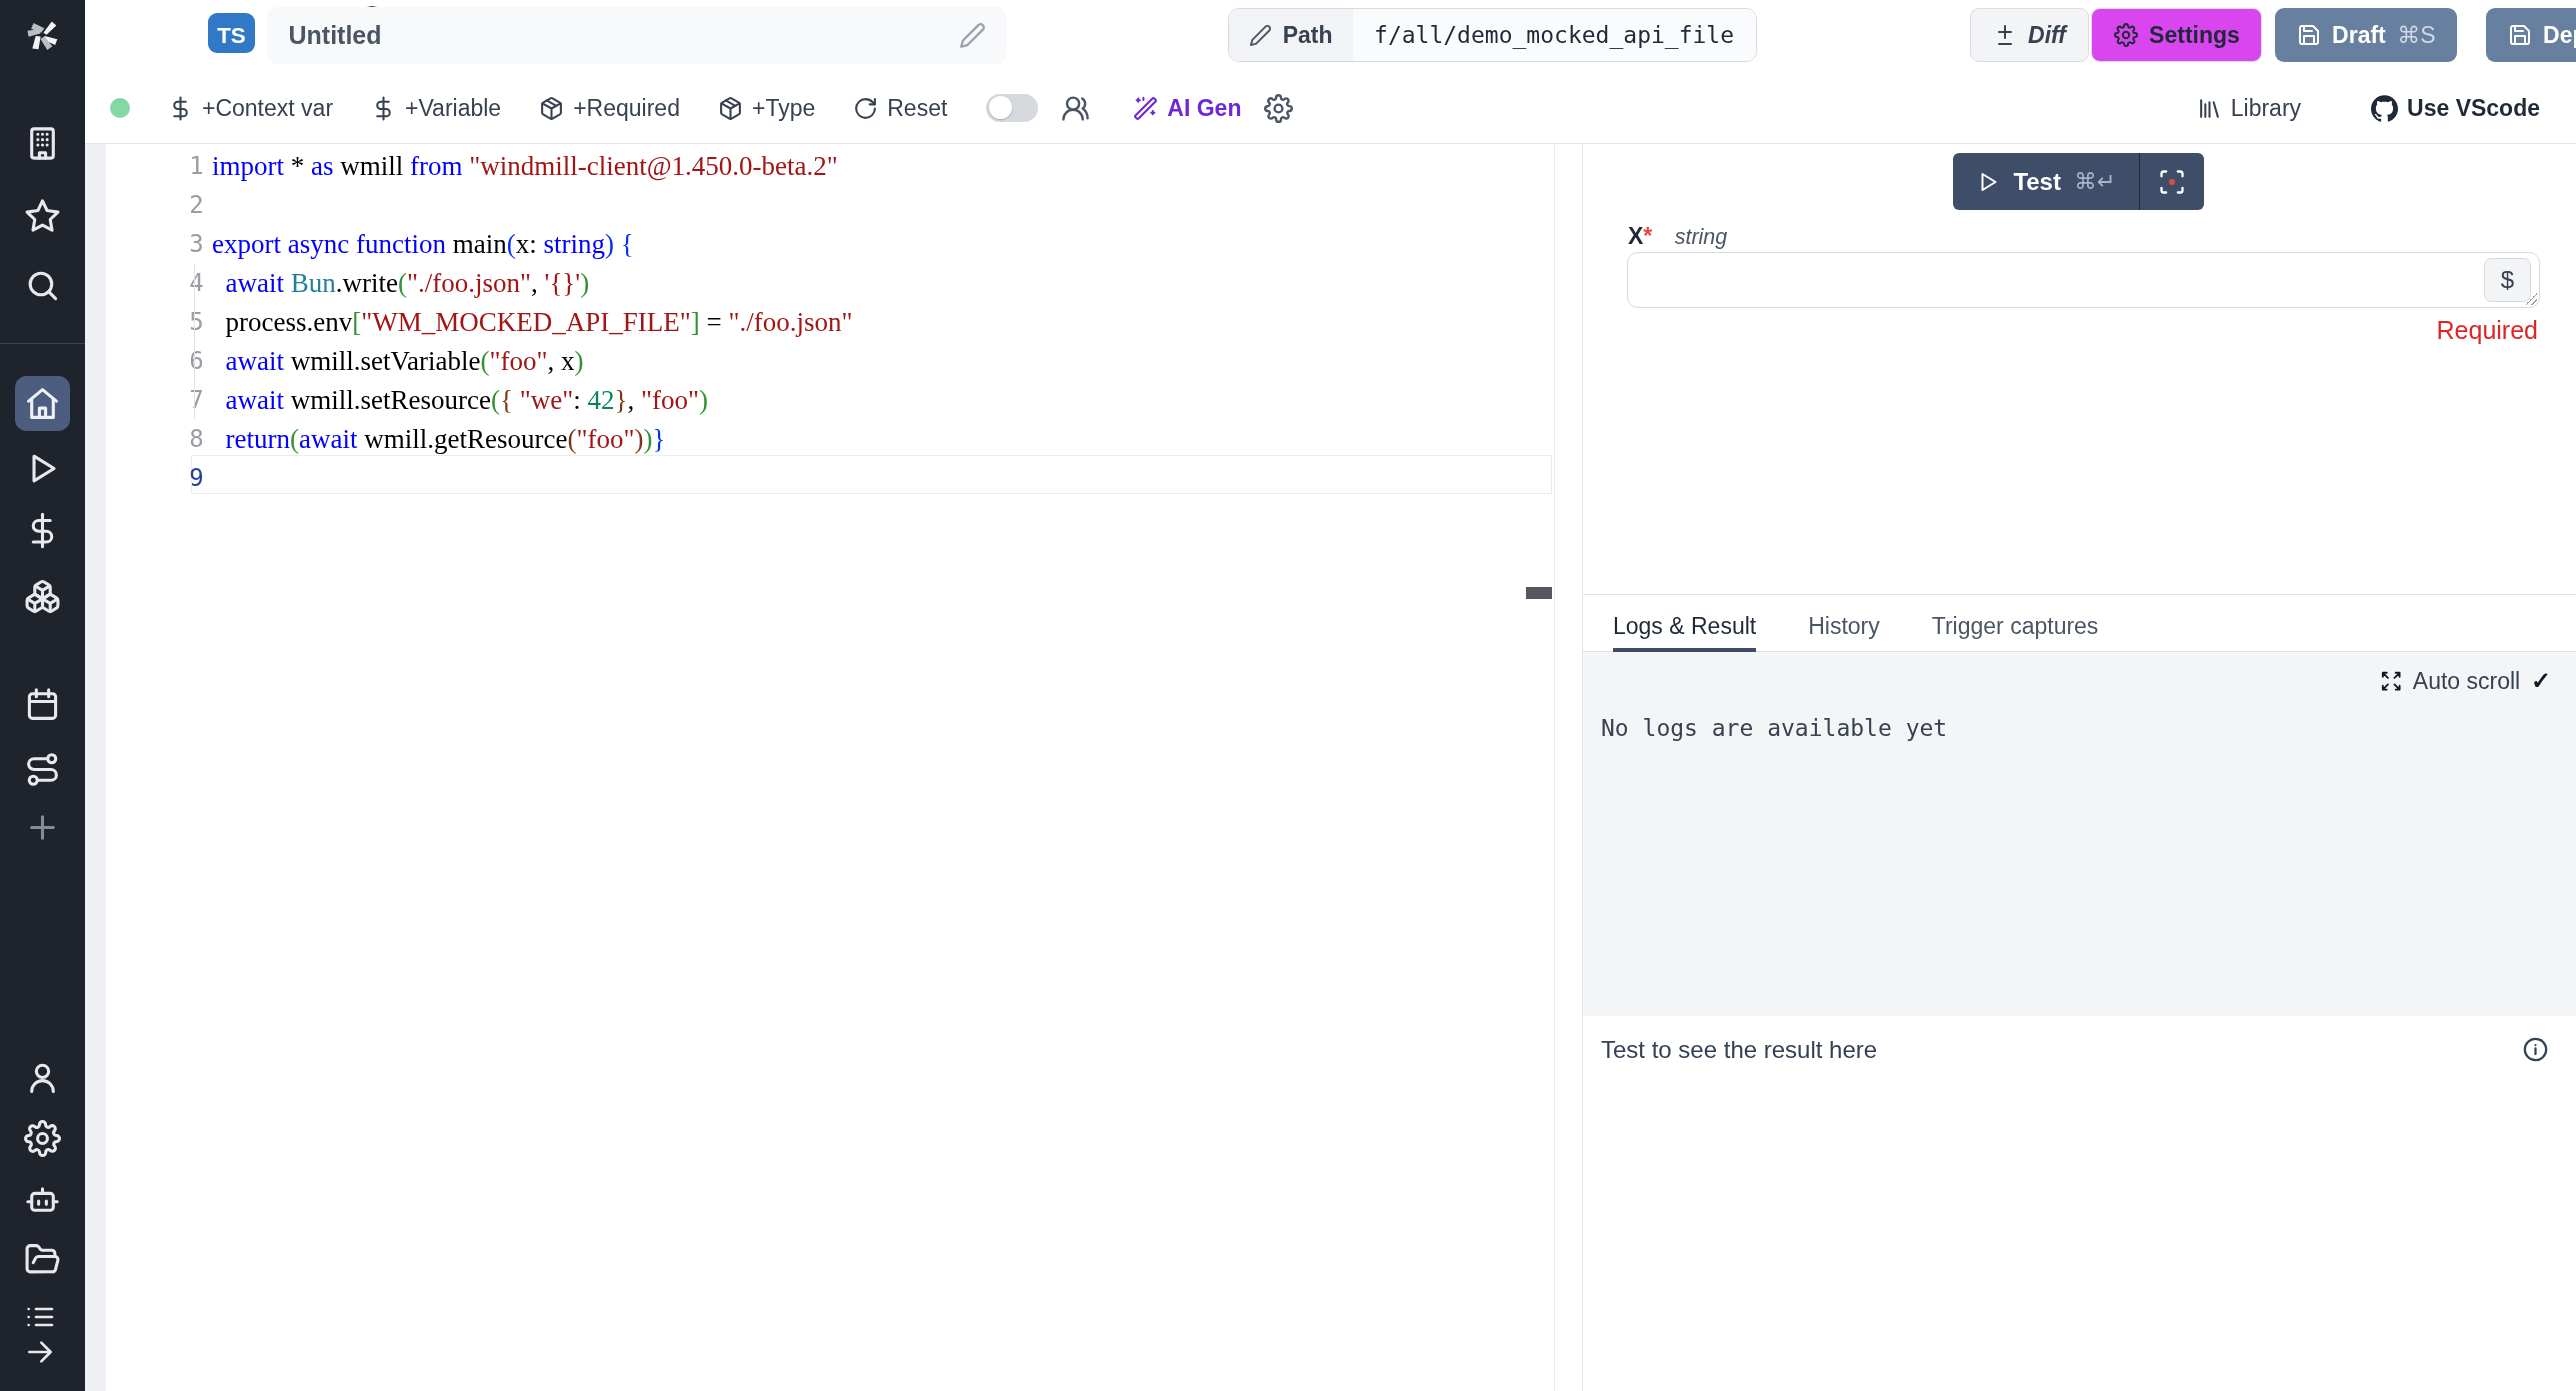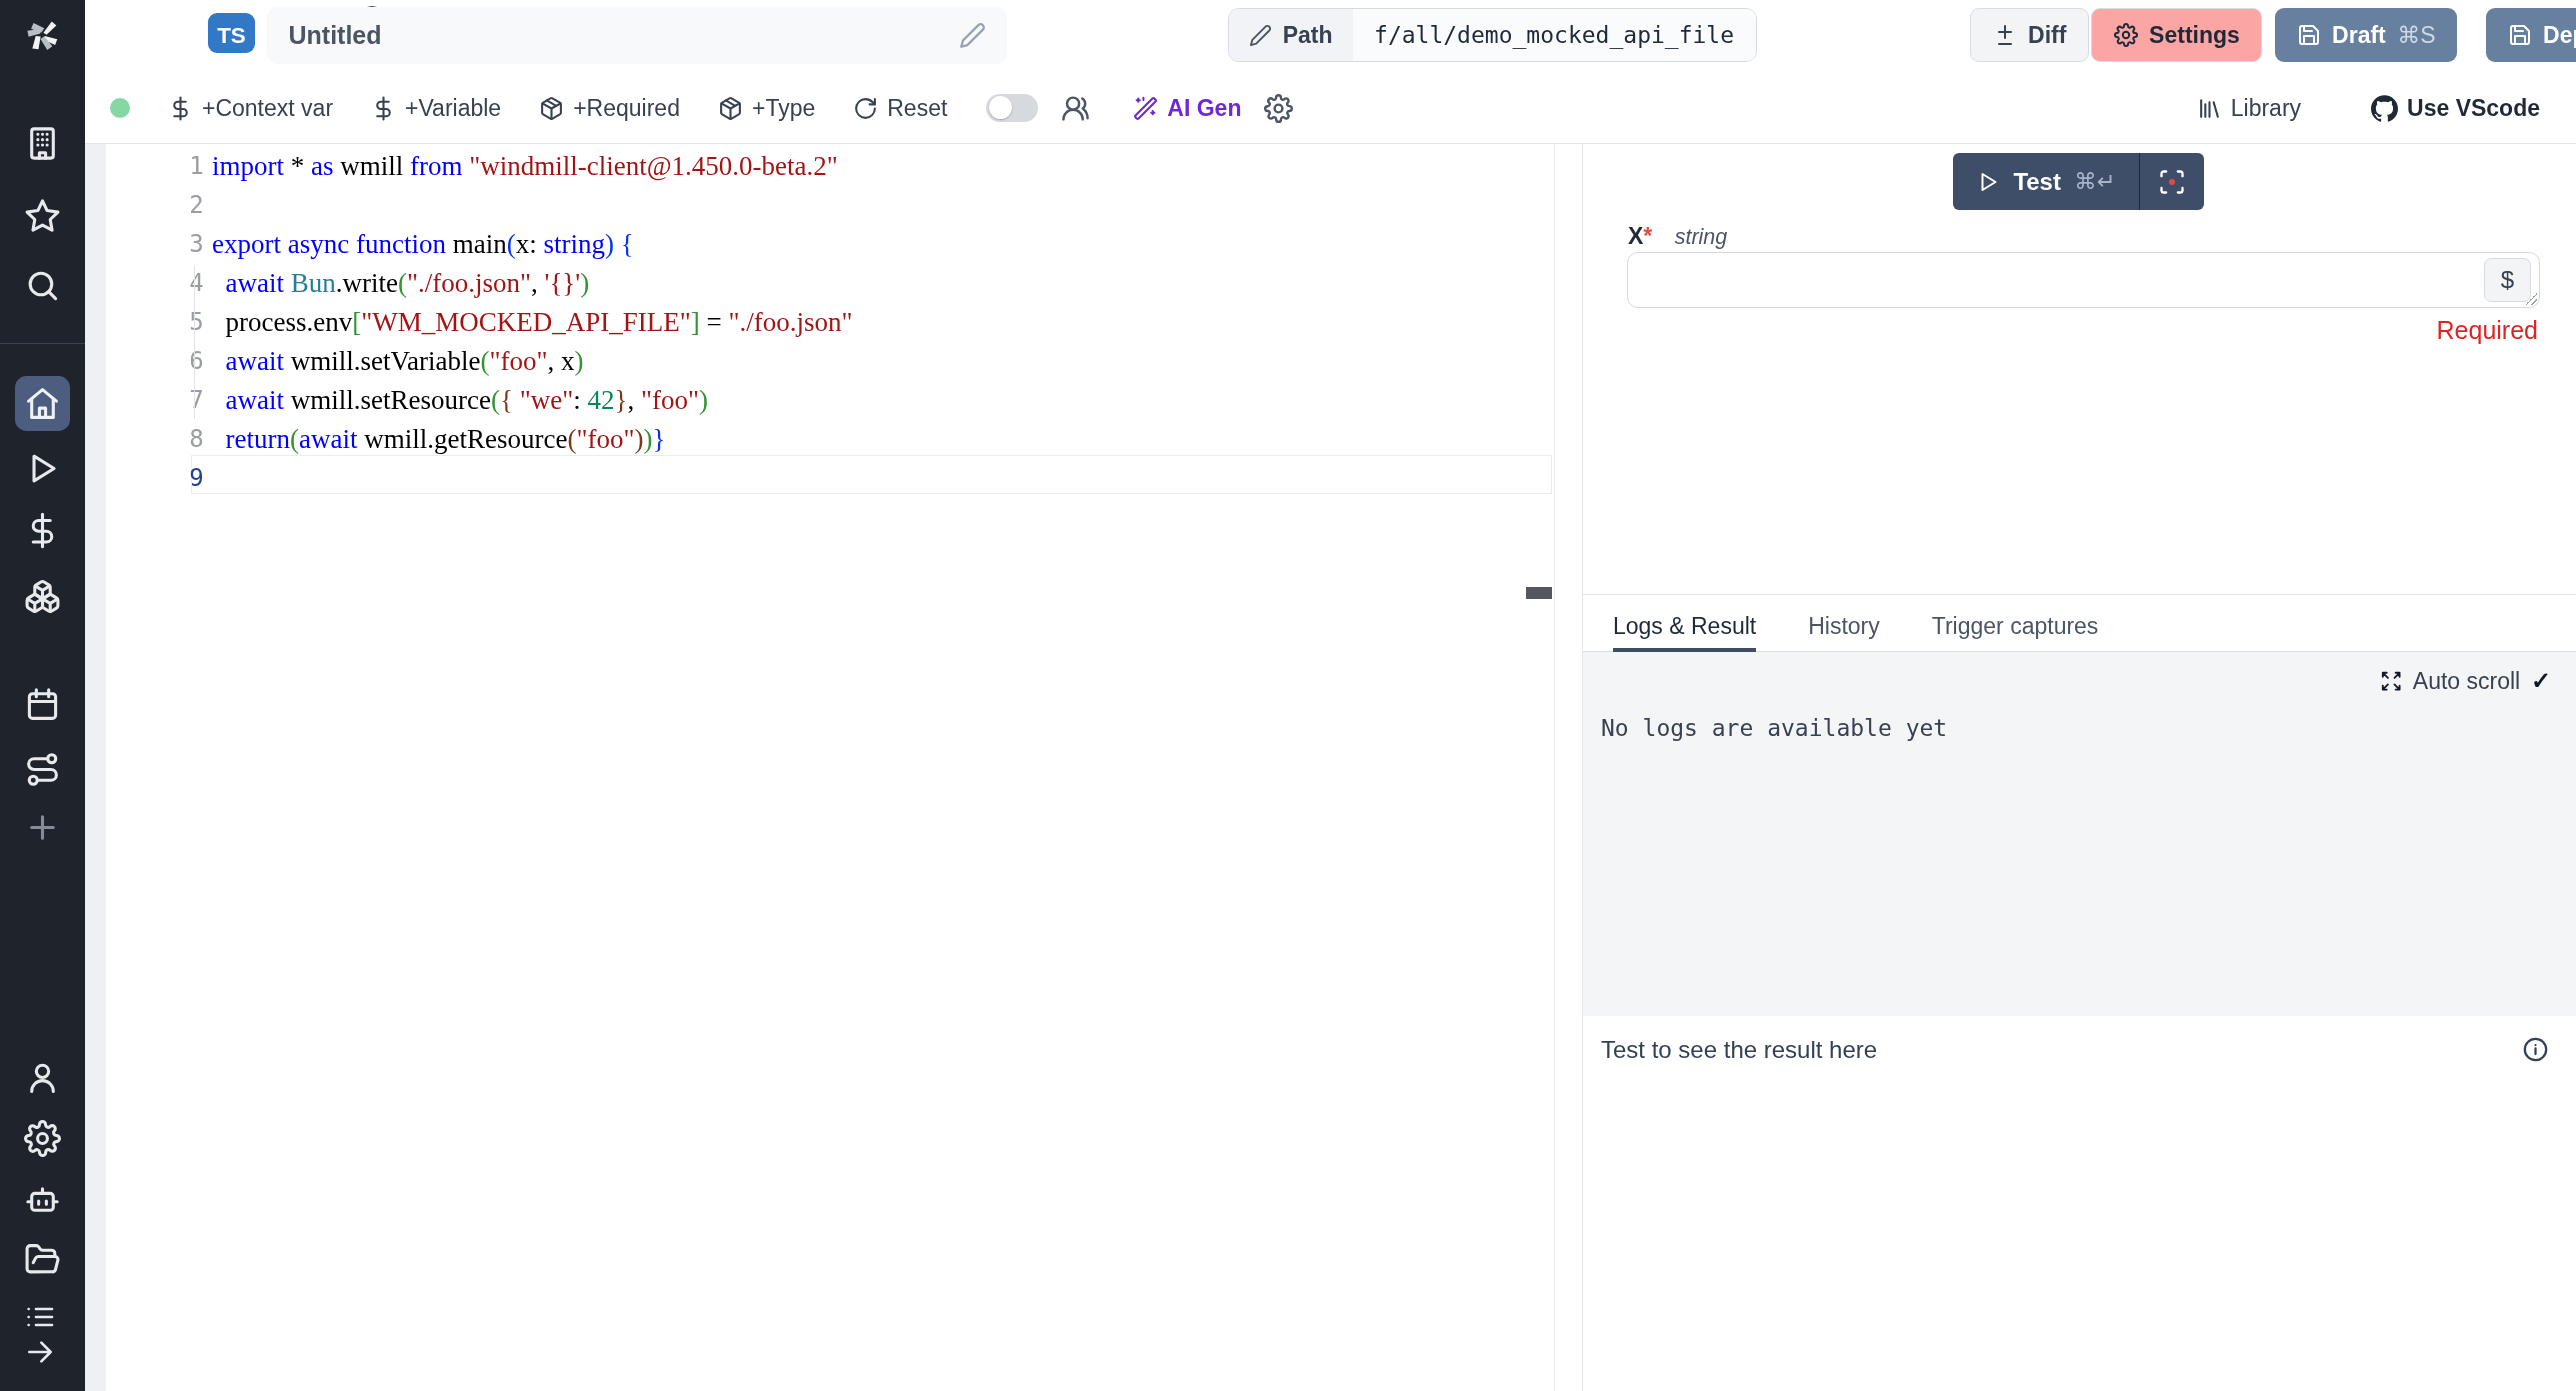--- a/index.html
+++ b/index.html
@@ -23,22 +23,22 @@
   #bun-badge .mouth { position:absolute; left:11.6px; top:18px; width:6.3px; height:5.4px; background:#b33; border-radius:0 0 6.3px 6.3px; }
   #title-input { position:absolute; left:182px; top:7.2px; width:740px; height:57px; background:#f7f9fb; border-radius:10.7px; display:flex; align-items:center; padding:0 21.5px; cursor:text; }
   #title-input .t { font-size:25px; font-weight:600; color:#4b5563; flex:1; }
   #title-input svg { width:27px; height:27px; color:#98a1ae; }
   #path-group { position:absolute; left:1143px; top:8px; height:54px; display:flex; border:0.9px solid #d6dae0; border-radius:10.7px; overflow:hidden; cursor:pointer; }
   #path-group .seg1 { display:flex; align-items:center; gap:10.7px; background:#f1f3f6; padding:0 20px; font-size:23px; font-weight:600; color:#374151; }
   #path-group .seg1 svg { width:23px; height:23px; color:#4b5563; }
   #path-group .seg2 { display:flex; align-items:center; background:#fafbfc; padding:0 21.5px; font-family:"DejaVu Sans Mono", monospace; font-size:23px; color:#1f2937; }
   .hbtn { position:absolute; top:8px; height:54px; display:flex; align-items:center; gap:11.6px; border-radius:9px; padding:0 21.5px; font-size:23px; font-weight:600; cursor:pointer; }
   .hbtn svg { width:24px; height:24px; }
-  #btn-diff { left:1885px; background:#f3f4f6; border:0.9px solid #d9dde3; color:#374151; }
-  #btn-settings { left:2006px; background:#fca5a5; border:0.9px solid #d9dde3; color:#1f2937; }
+  #btn-diff { left:1885px; background:#f3f4f6; border:0.9px solid #d9dde3; color:#374151;font-style:italic; }
+  #btn-settings { left:2006px; background:#d946ef; border:0.9px solid #d9dde3; color:#1f2937; }
   #btn-draft { left:2190px; background:#68809f; color:#fff; }
   #btn-draft .kbd { color:#cfd8e4; font-weight:400; }
   #btn-deploy { left:2401px; background:#68809f; color:#fff; }
 
   
   #toolbar { position:absolute; left:85px; top:73px; width:2491px; height:71px; background:#fff; border-bottom:0.9px solid #e4e7ea; display:flex; align-items:center; }
   #status-dot { width:20px; height:20px; border-radius:50%; background:#85d8a3; margin-left:25px; }
   .tbtn { display:flex; align-items:center; gap:9px; font-size:23px; color:#374151; cursor:pointer; margin-left:38px; white-space:nowrap; }
   .tbtn svg { width:25px; height:25px; color:#374151; }
   #toggle { margin-left:39px; width:52px; height:28px; background:#d6dade; border-radius:14.3px; position:relative; cursor:pointer; }

